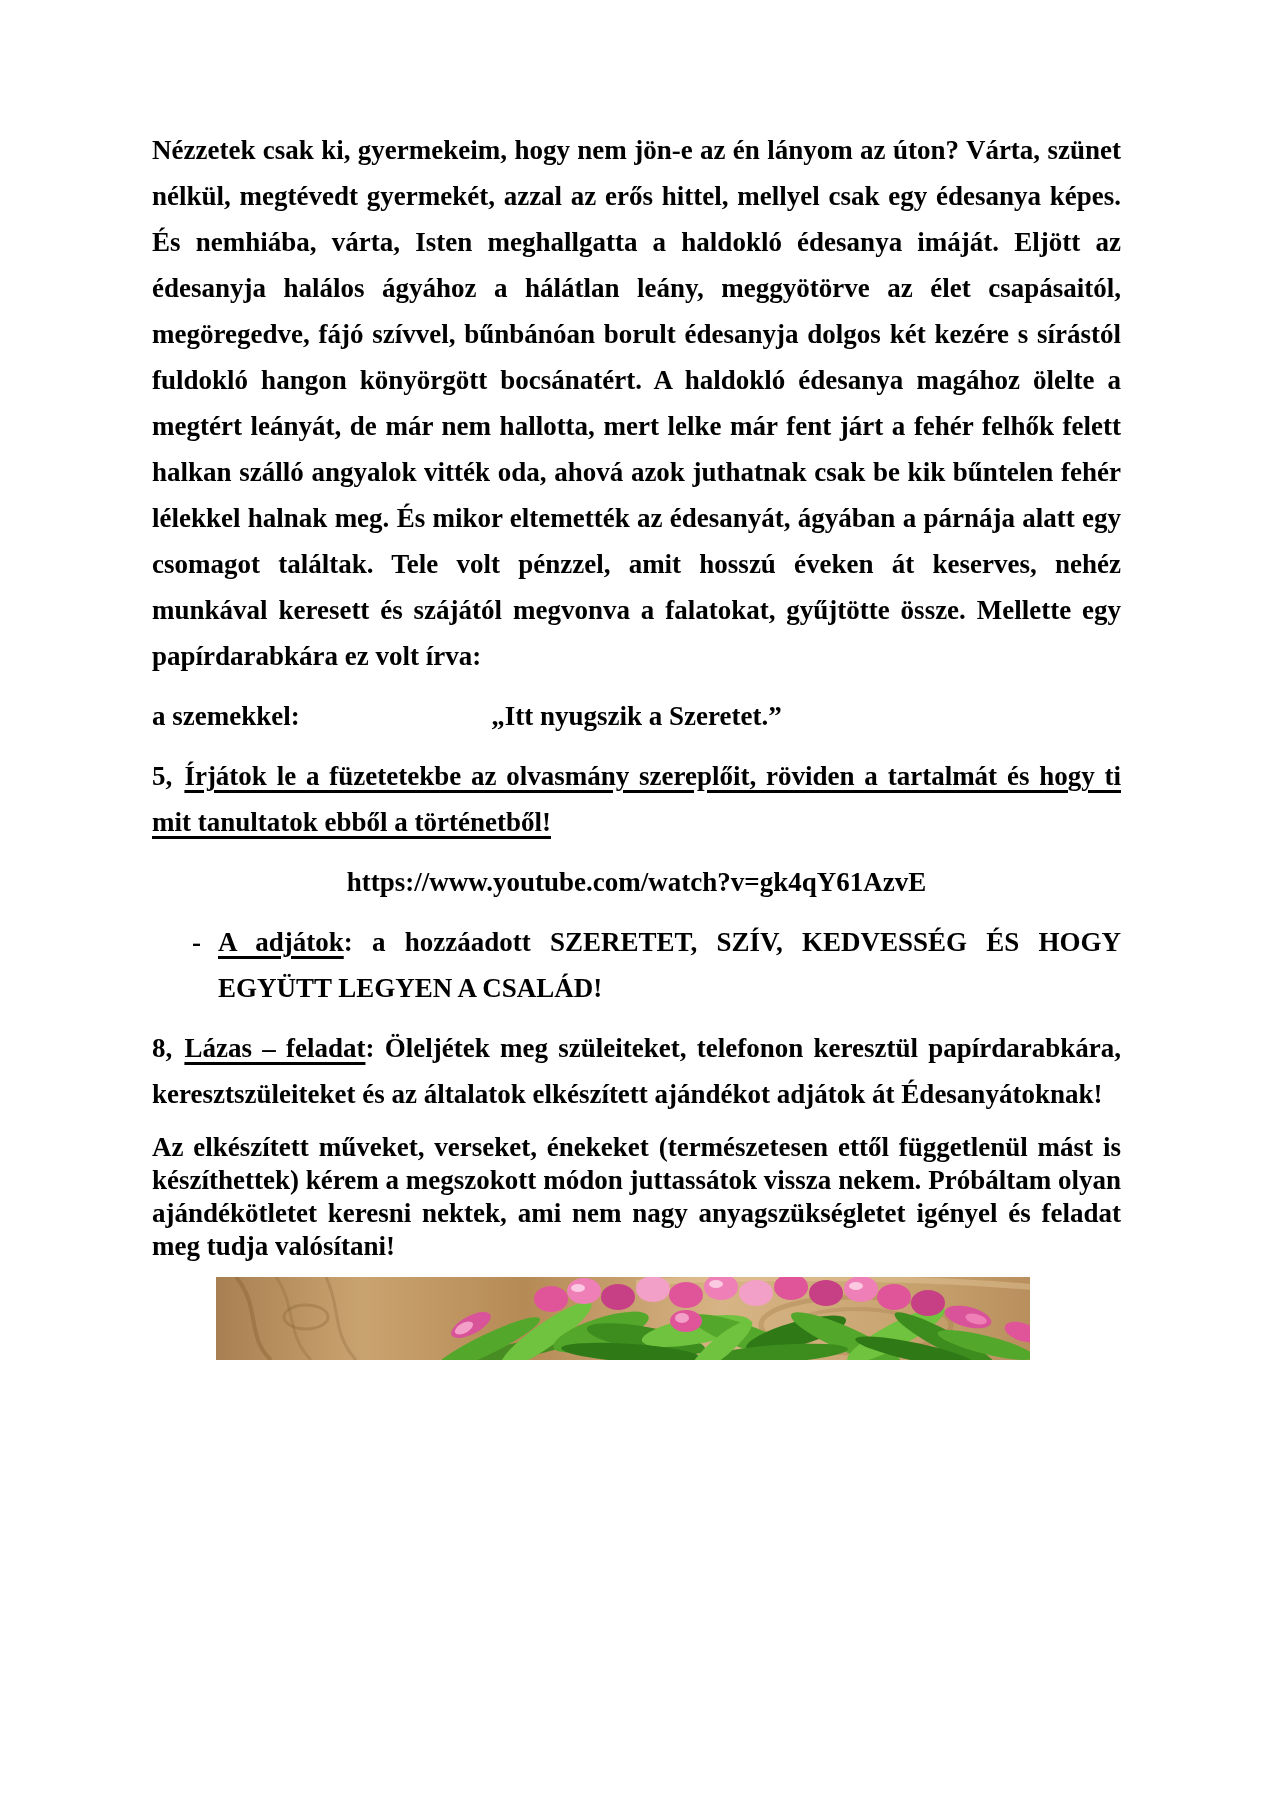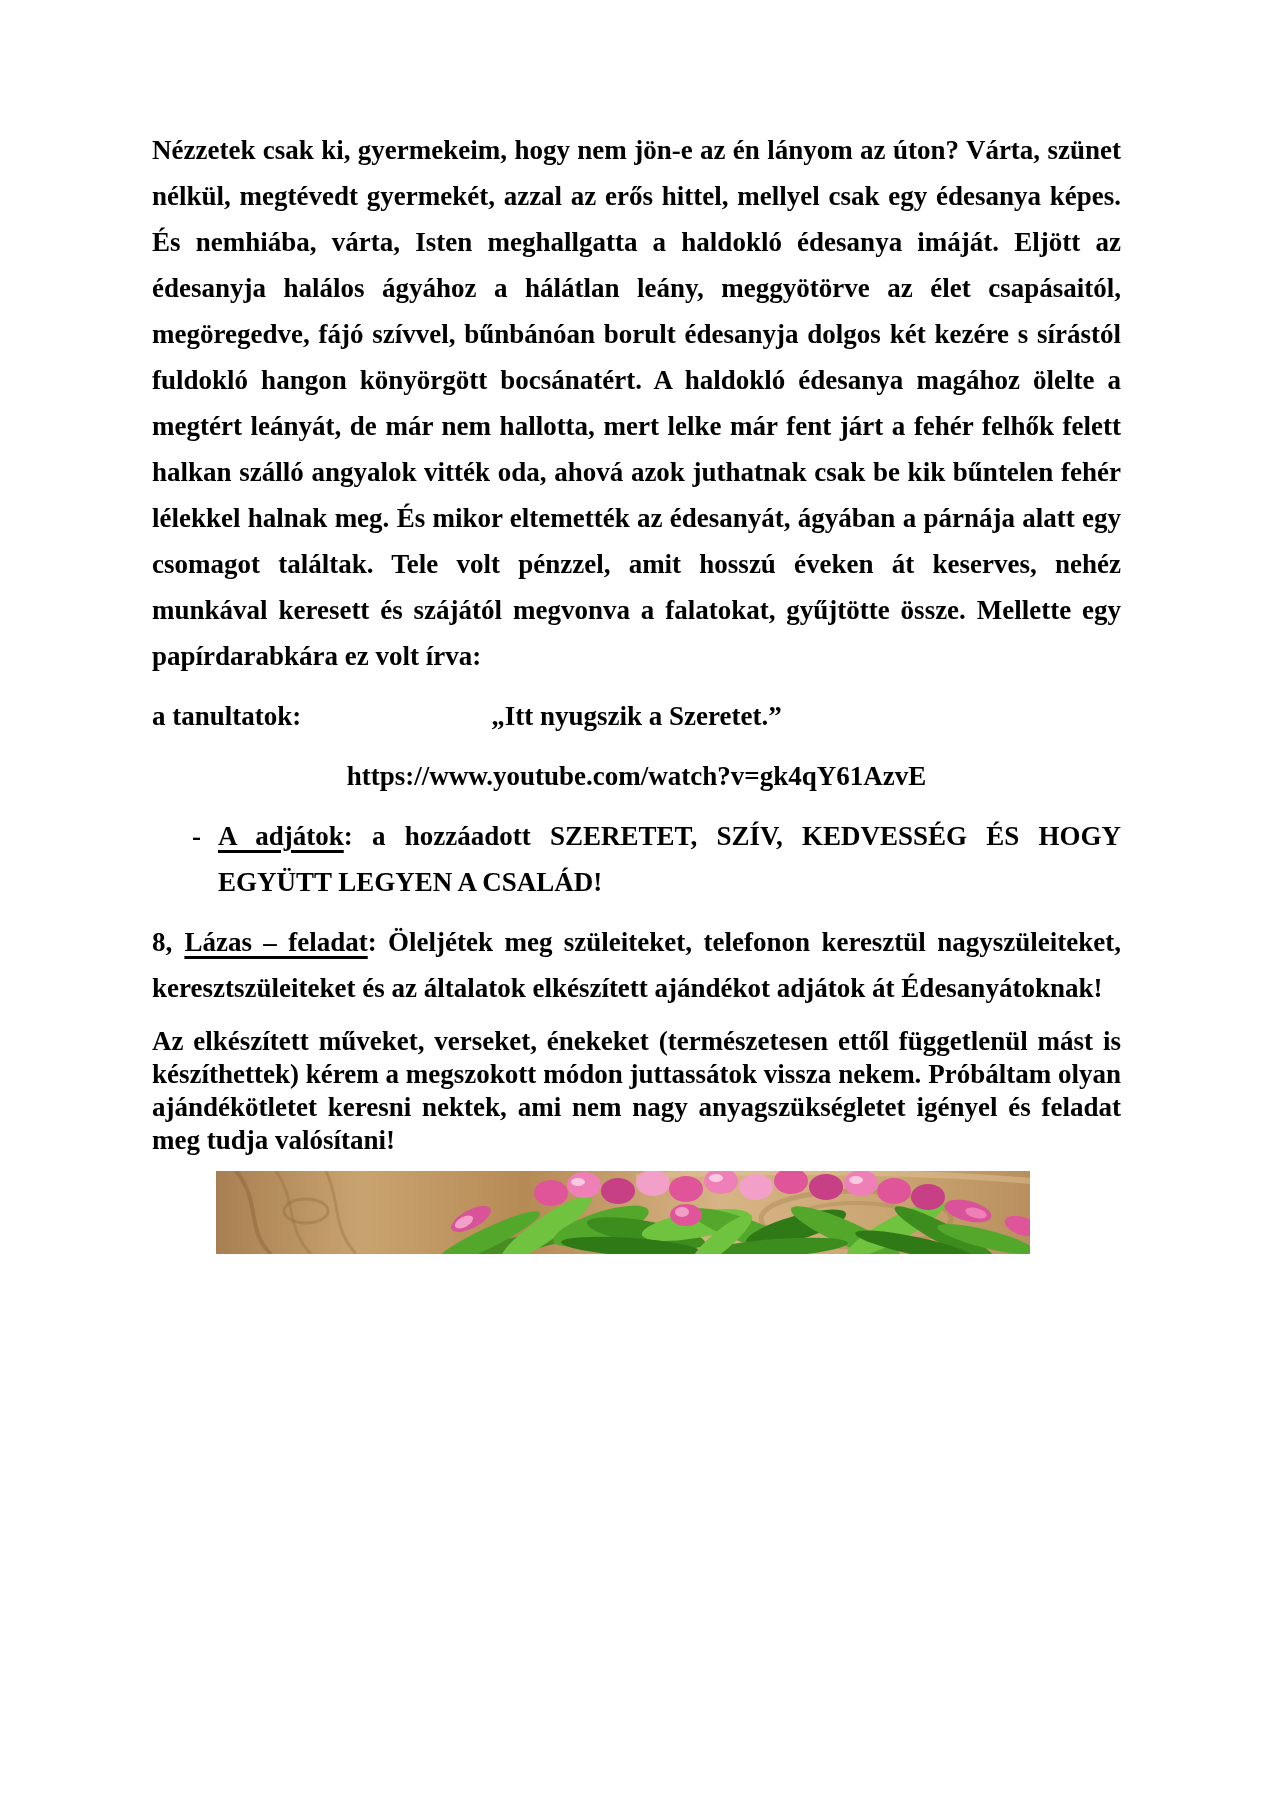--- a/index.html
+++ b/index.html
@@ -83,34 +83,37 @@
 </head>
 <body>
 
 <div class="page">
 
 
   <p class="para">Nézzetek csak ki, gyermekeim, hogy nem jön-e az én lányom az úton? Várta, szünet nélkül, megtévedt gyermekét, azzal az erős hittel, mellyel csak egy édesanya képes. És nemhiába, várta, Isten meghallgatta a haldokló édesanya imáját. Eljött az édesanyja halálos ágyához a hálátlan leány, meggyötörve az élet csapásaitól, megöregedve, fájó szívvel, bűnbánóan borult édesanyja dolgos két kezére s sírástól fuldokló hangon könyörgött bocsánatért. A haldokló édesanya magához ölelte a megtért leányát, de már nem hallotta, mert lelke már fent járt a fehér felhők felett halkan szálló angyalok vitték oda, ahová azok juthatnak csak be kik bűntelen fehér lélekkel halnak meg. És mikor eltemették az édesanyát, ágyában a párnája alatt egy csomagot találtak. Tele volt pénzzel, amit hosszú éveken át keserves, nehéz munkával keresett és szájától megvonva a falatokat, gyűjtötte össze. Mellette egy papírdarabkára ez volt írva:</p>
 
 
   <div class="quote-line">
-    <span class="quote-label">a tanultatok:</span>
+    <span class="quote-label">a szemekkel:</span>
     <span>„Itt nyugszik a Szeretet.”</span>
   </div>
 
+  <p class="para">
+    <span class="num">5,</span><span class="underline">Írjátok le a füzetetekbe az olvasmány szereplőit, röviden a tartalmát és hogy ti mit tanultatok ebből a történetből!</span>
+  </p>
 
 
   <p class="center-line">https://www.youtube.com/watch?v=gk4qY61AzvE</p>
 
   <div class="bullet-item">
     <span class="bullet-dash">-</span><span class="underline">A adjátok</span><span>: a hozzáadott SZERETET, SZÍV, KEDVESSÉG ÉS HOGY EGYÜTT LEGYEN A CSALÁD!</span>
   </div>
 
   <p class="para">
-    <span class="num">8,</span><span class="underline">Lázas – feladat</span><span>: Öleljétek meg szüleiteket, telefonon keresztül nagyszüleiteket, keresztszüleiteket és az általatok elkészített ajándékot adjátok át Édesanyátoknak!</span>
+    <span class="num">8,</span><span class="underline">Lázas – feladat</span><span>: Öleljétek meg szüleiteket, telefonon keresztül papírdarabkára, keresztszüleiteket és az általatok elkészített ajándékot adjátok át Édesanyátoknak!</span>
   </p>
 
   <p class="para final">Az elkészített műveket, verseket, énekeket (természetesen ettől függetlenül mást is készíthettek) kérem a megszokott módon juttassátok vissza nekem. Próbáltam olyan ajándékötletet keresni nektek, ami nem nagy anyagszükségletet igényel és feladat meg tudja valósítani!</p>
 
   <div class="photo-wrap">
     <svg viewBox="0 0 814 83" preserveAspectRatio="none" aria-hidden="true">
       <defs>
         <linearGradient id="wood" x1="0" y1="0" x2="1" y2="0">
           <stop offset="0" stop-color="#a87f52"></stop>
           <stop offset="0.18" stop-color="#c9a36f"></stop>

